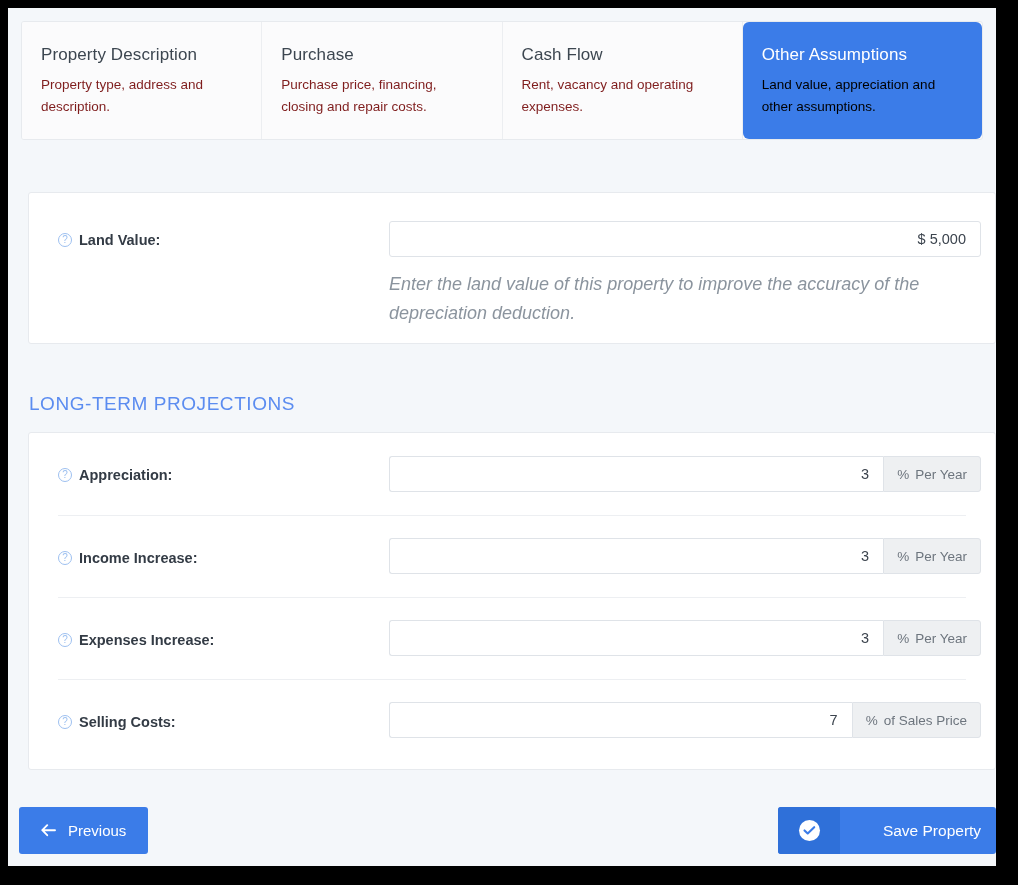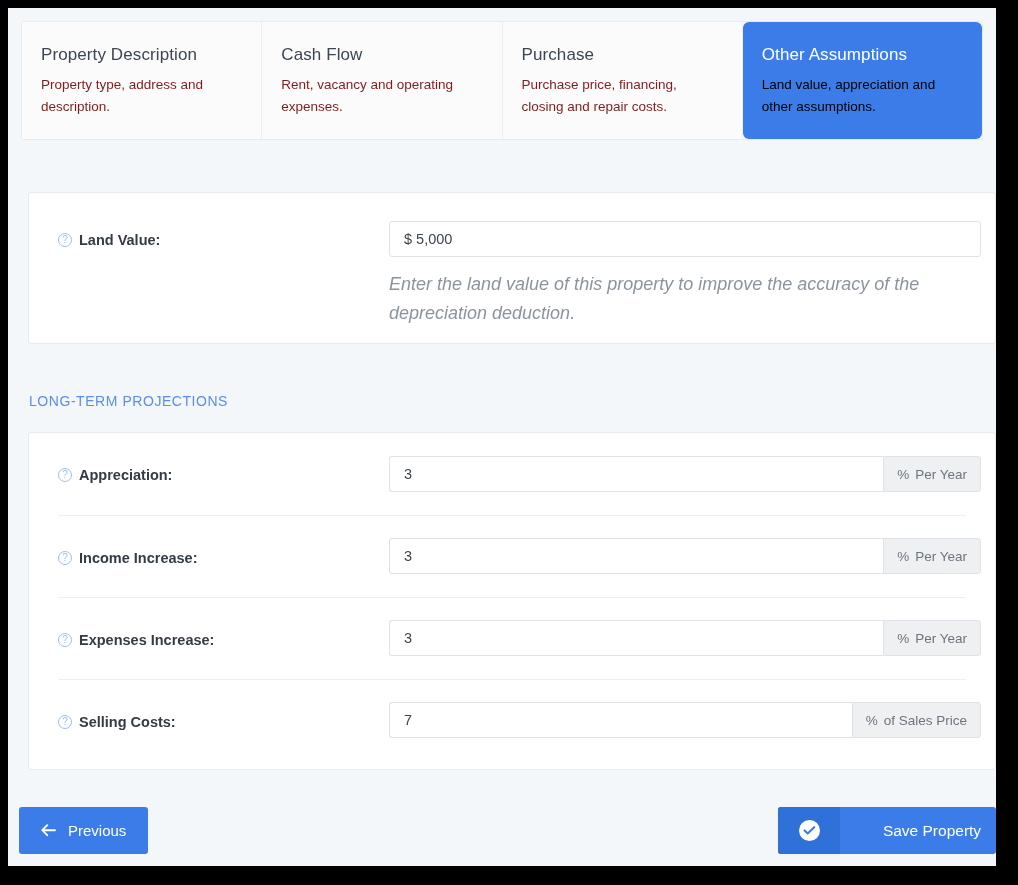--- a/index.html
+++ b/index.html
@@ -93,21 +93,21 @@
     top: 424px;
     width: 968px;
     height: 338px;
   }
 
   
   .section-heading {
     position: absolute;
     left: 21px;
     top: 385px;
-    font-size: 14px;
+    font-size: 19px;
     color: #5b8cf0;
     letter-spacing: 0.55px;
   }
 
   
   .form-row {
     position: relative;
     display: flex;
     align-items: flex-start;
     padding: 0 29px;
@@ -151,20 +151,21 @@
     width: 100%;
     height: 36px;
     border: 1px solid #dfe3e8;
     border-radius: 3px;
     background: #ffffff;
     font-family: "Liberation Sans", sans-serif;
     font-size: 14.5px;
     color: #3c444e;
     padding: 0 14px;
     outline: none;
+    text-align: right;
   }
   .text-input::placeholder { color: #aeb5bd; }
 
   .input-group {
     display: flex;
     width: 100%;
   }
   .input-group .text-input {
     border-top-right-radius: 0;
     border-bottom-right-radius: 0;
@@ -258,27 +259,27 @@
   <div class="page">
 
     <div class="tabbar">
 
       <div class="tab">
         <div class="tab-title">Property Description</div>
         <div class="tab-desc">Property type, address and description.</div>
       </div>
 
       <div class="tab">
+        <div class="tab-title">Purchase</div>
+        <div class="tab-desc">Purchase price, financing, closing and repair costs.</div>
+      </div>
+
+      <div class="tab">
         <div class="tab-title">Cash Flow</div>
         <div class="tab-desc">Rent, vacancy and operating expenses.</div>
-      </div>
-
-      <div class="tab">
-        <div class="tab-title">Purchase</div>
-        <div class="tab-desc">Purchase price, financing, closing and repair costs.</div>
       </div>
 
       <div class="tab active">
         <div class="tab-title">Other Assumptions</div>
         <div class="tab-desc">Land value, appreciation and other assumptions.</div>
       </div>
 
     </div>
 
     <div class="card" id="land-card">

